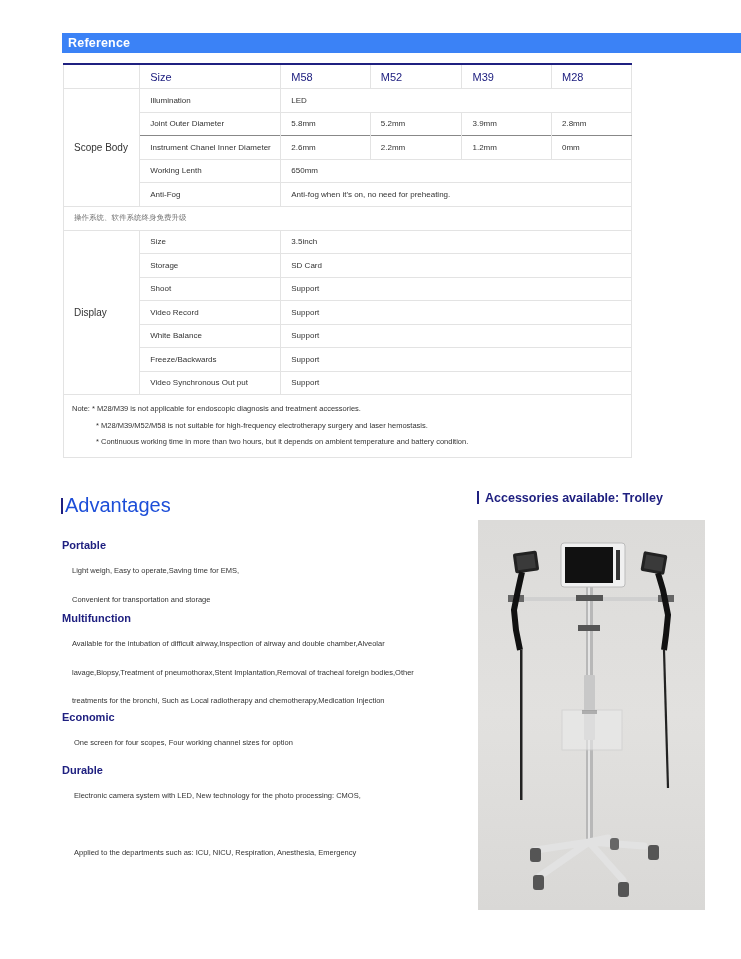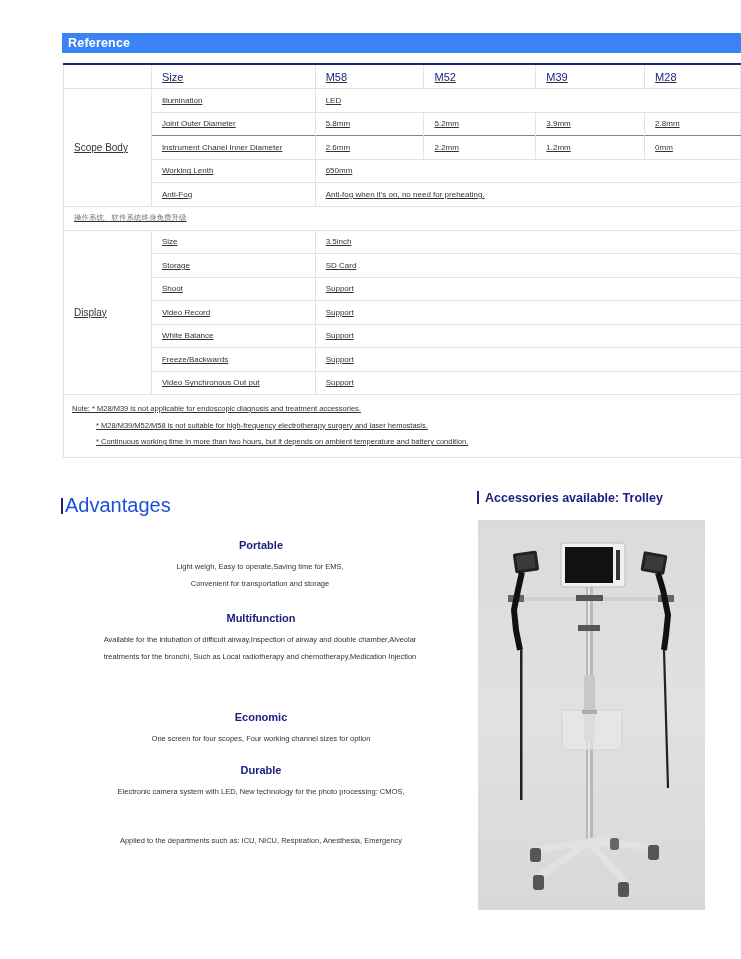--- a/index.html
+++ b/index.html
@@ -1,36 +1,36 @@
 <!DOCTYPE html>
 <html><head>
 <meta charset="utf-8">
 <style>
   html, body { margin: 0; padding: 0; background: #ffffff; }
   body { width: 741px; height: 959px; position: relative; overflow: hidden; font-family: "Liberation Sans", sans-serif; color: #333; }
 
   .ref-bar { position: absolute; left: 62px; top: 33px; width: 679px; height: 20px; background: #3b82f6; }
   .ref-bar span { position: absolute; left: 6px; top: 3px; color: #fff; font-weight: bold; font-size: 12.5px; letter-spacing: 0.2px; }
 
-  .spec { position: absolute; left: 63px; top: 63px; width: 678px; border-collapse: collapse; border-top: 2px solid #1f2080; border-right: 1px solid #e3e3e3; border-left: 1px solid #e3e3e3; text-decoration: underline; }
+  .spec { position: absolute; left: 63px; top: 63px; width: 569px; border-collapse: collapse; border-top: 2px solid #1f2080; border-right: 1px solid #e3e3e3; border-left: 1px solid #e3e3e3; }
   .spec td { border-top: 1px solid #e3e3e3; border-left: 1px solid #e3e3e3; font-size: 8px; color: #333; padding: 0 0 0 10px; height: 22.5px; }
   .spec tr.hdr td { height: 23px; font-size: 11px; color: #1f2080; font-weight: normal; }
   .spec td.group { font-size: 10px; color: #333; }
   .spec tr.dark td.topdark { border-top: 1.5px solid #888; }
   .spec td.full { padding-left: 10px; height: 23px; }
   .spec td.note { height: 50px; padding: 6px 8px; vertical-align: top; line-height: 16.5px; font-size: 7.5px; border-bottom: 1px solid #e3e3e3; }
   .note .indent { padding-left: 24px; }
   .cn { color: #777; font-family: "DejaVu Sans", sans-serif; font-size: 7.5px; }
 
   .adv-title { position: absolute; left: 61px; top: 494px; font-size: 20px; color: #1d4ed8; }
   .adv-title .bar { display: inline-block; width: 2px; height: 16px; background: #1f2080; margin-right: 2px; vertical-align: -2px; }
 
-  .sec { position: absolute; left: 60px; width: 400px; text-align: center; }
+  .sec { position: absolute; left: 60px; width: 400px; }
   .sec h3 { margin: 0 0 8px 2px; font-size: 11px; font-weight: bold; color: #1f2080; }
-  .sec p { margin: 0; font-size: 7.5px; color: #333; line-height: 16.5px; }
+  .sec p { margin: 12px; font-size: 7.5px; color: #333; line-height: 16.5px; }
 
   .acc-title { position: absolute; left: 477px; top: 491px; font-size: 12.5px; color: #1f2080; font-weight: bold; }
   .acc-title .bar { display: inline-block; width: 2px; height: 13px; background: #1f2080; margin-right: 6px; vertical-align: -2px; }
 
   .photo { position: absolute; left: 478px; top: 520px; width: 227px; height: 390px; background: linear-gradient(180deg, #dcdbd9 0%, #e2e1df 50%, #d9d8d6 100%); overflow: hidden; }
 </style>
 </head>
 <body>
 
 <div class="ref-bar">
@@ -132,20 +132,21 @@
 
 <div class="sec" style="top:539px">
   <h3>Portable</h3>
   <p>Light weigh, Easy to operate,Saving time for EMS,</p>
   <p>Convenient for transportation and storage</p>
 </div>
 
 <div class="sec" style="top:612px">
   <h3>Multifunction</h3>
   <p>Available for the intubation of difficult airway,Inspection of airway and double chamber,Alveolar</p>
+  <p>lavage,Biopsy,Treatment of pneumothorax,Stent Implantation,Removal of tracheal foreign bodies,Other</p>
   <p>treatments for the bronchi, Such as Local radiotherapy and chemotherapy,Medication Injection</p>
 </div>
 
 <div class="sec" style="top:711px">
   <h3>Economic</h3>
   <p style="padding-left:2px">One screen for four scopes, Four working channel sizes for option</p>
 </div>
 
 <div class="sec" style="top:764px">
   <h3>Durable</h3>

